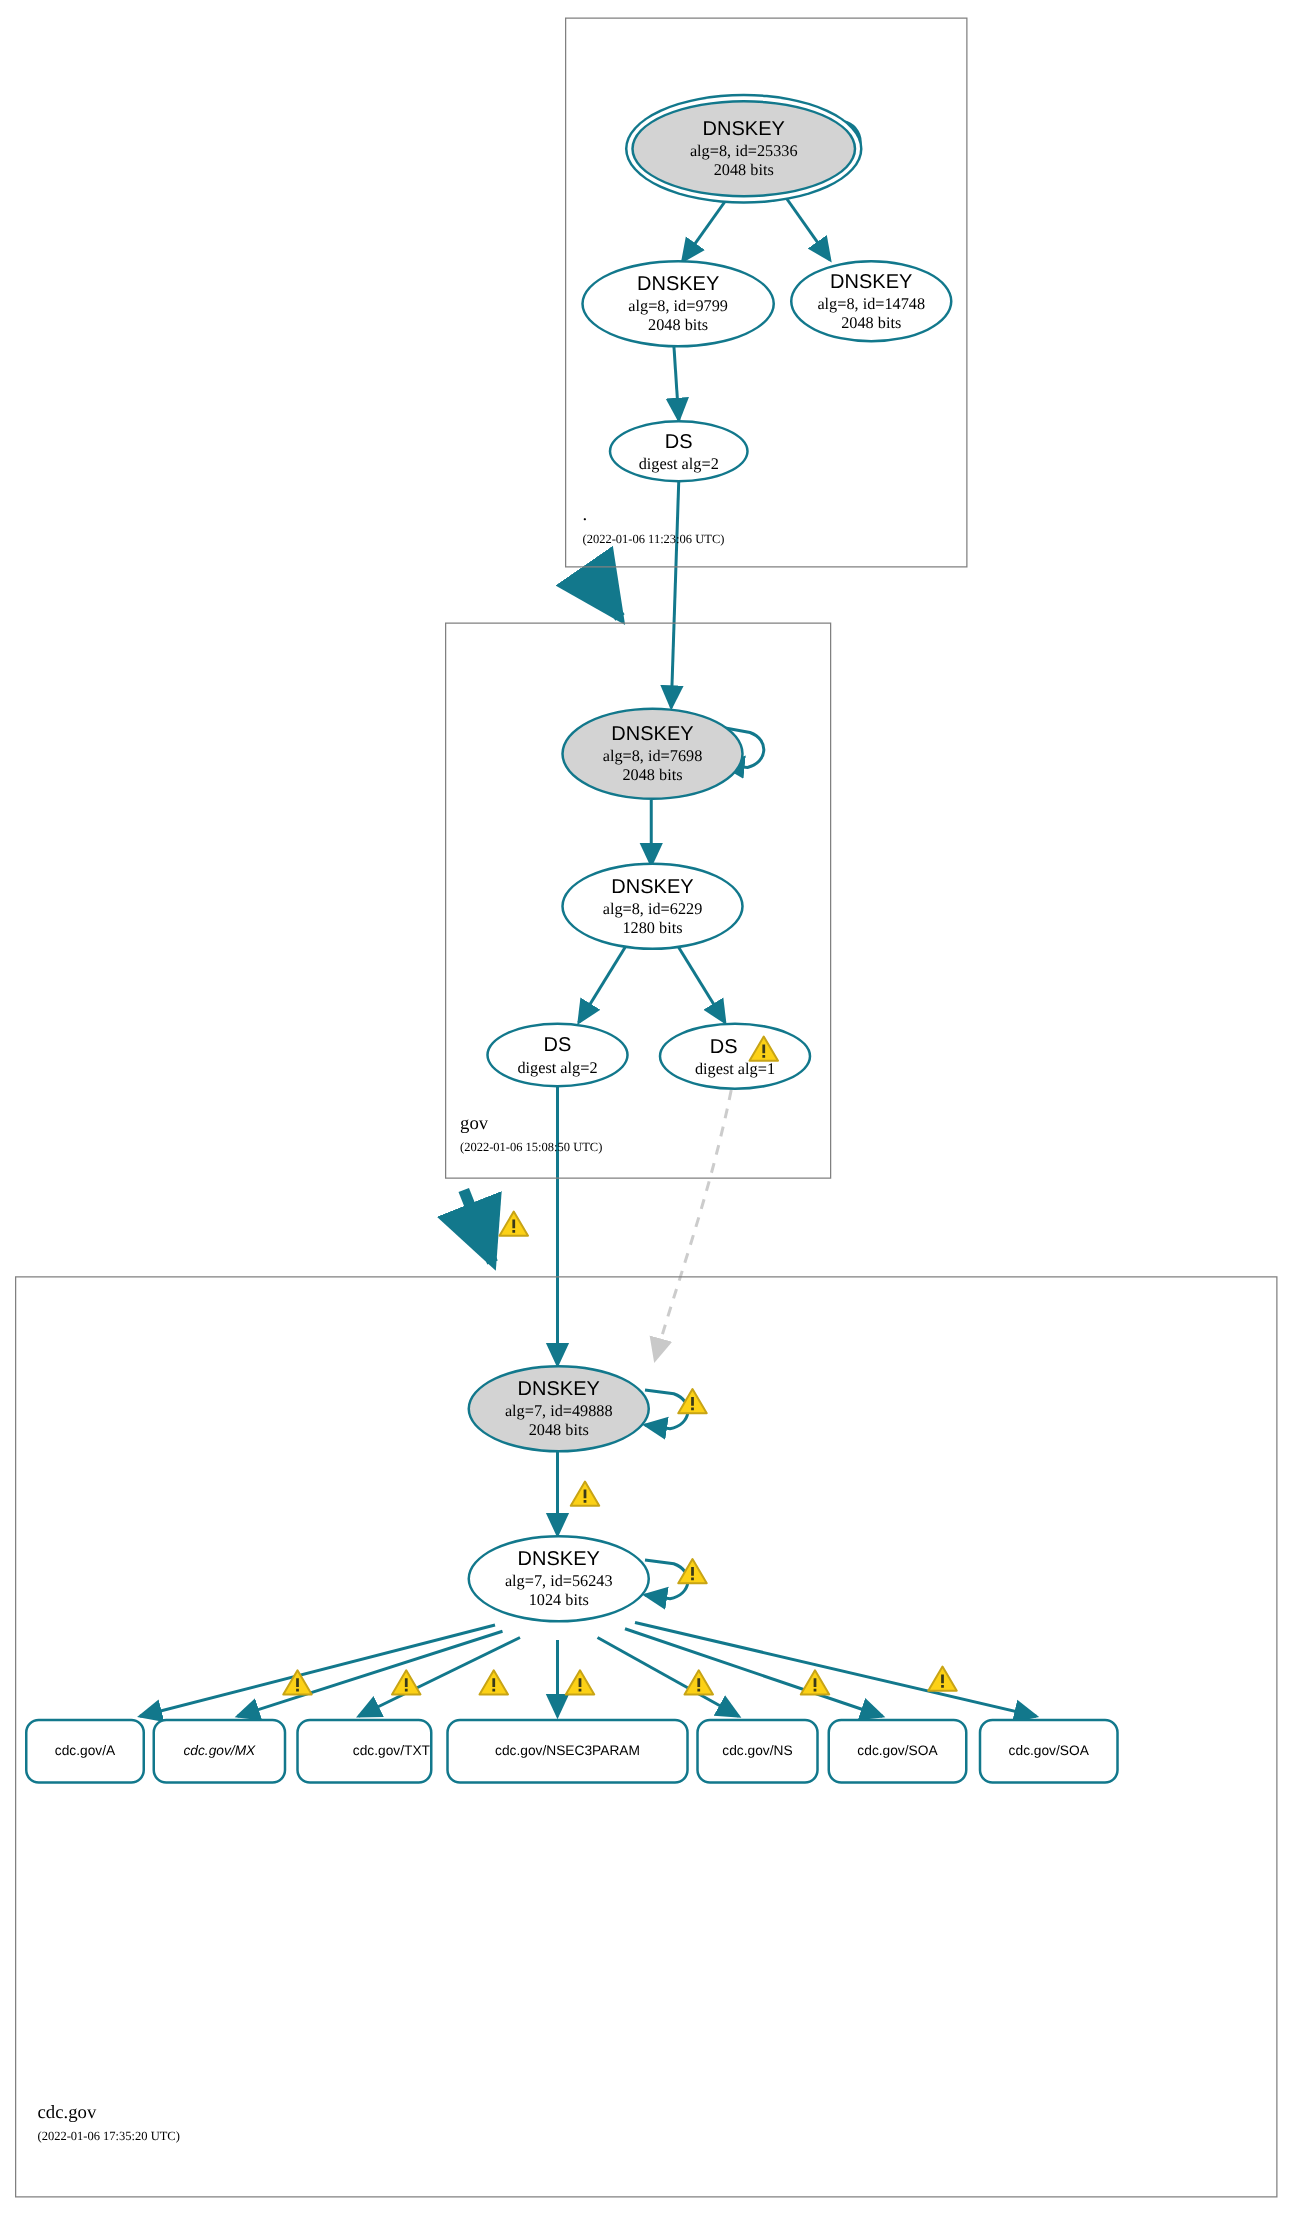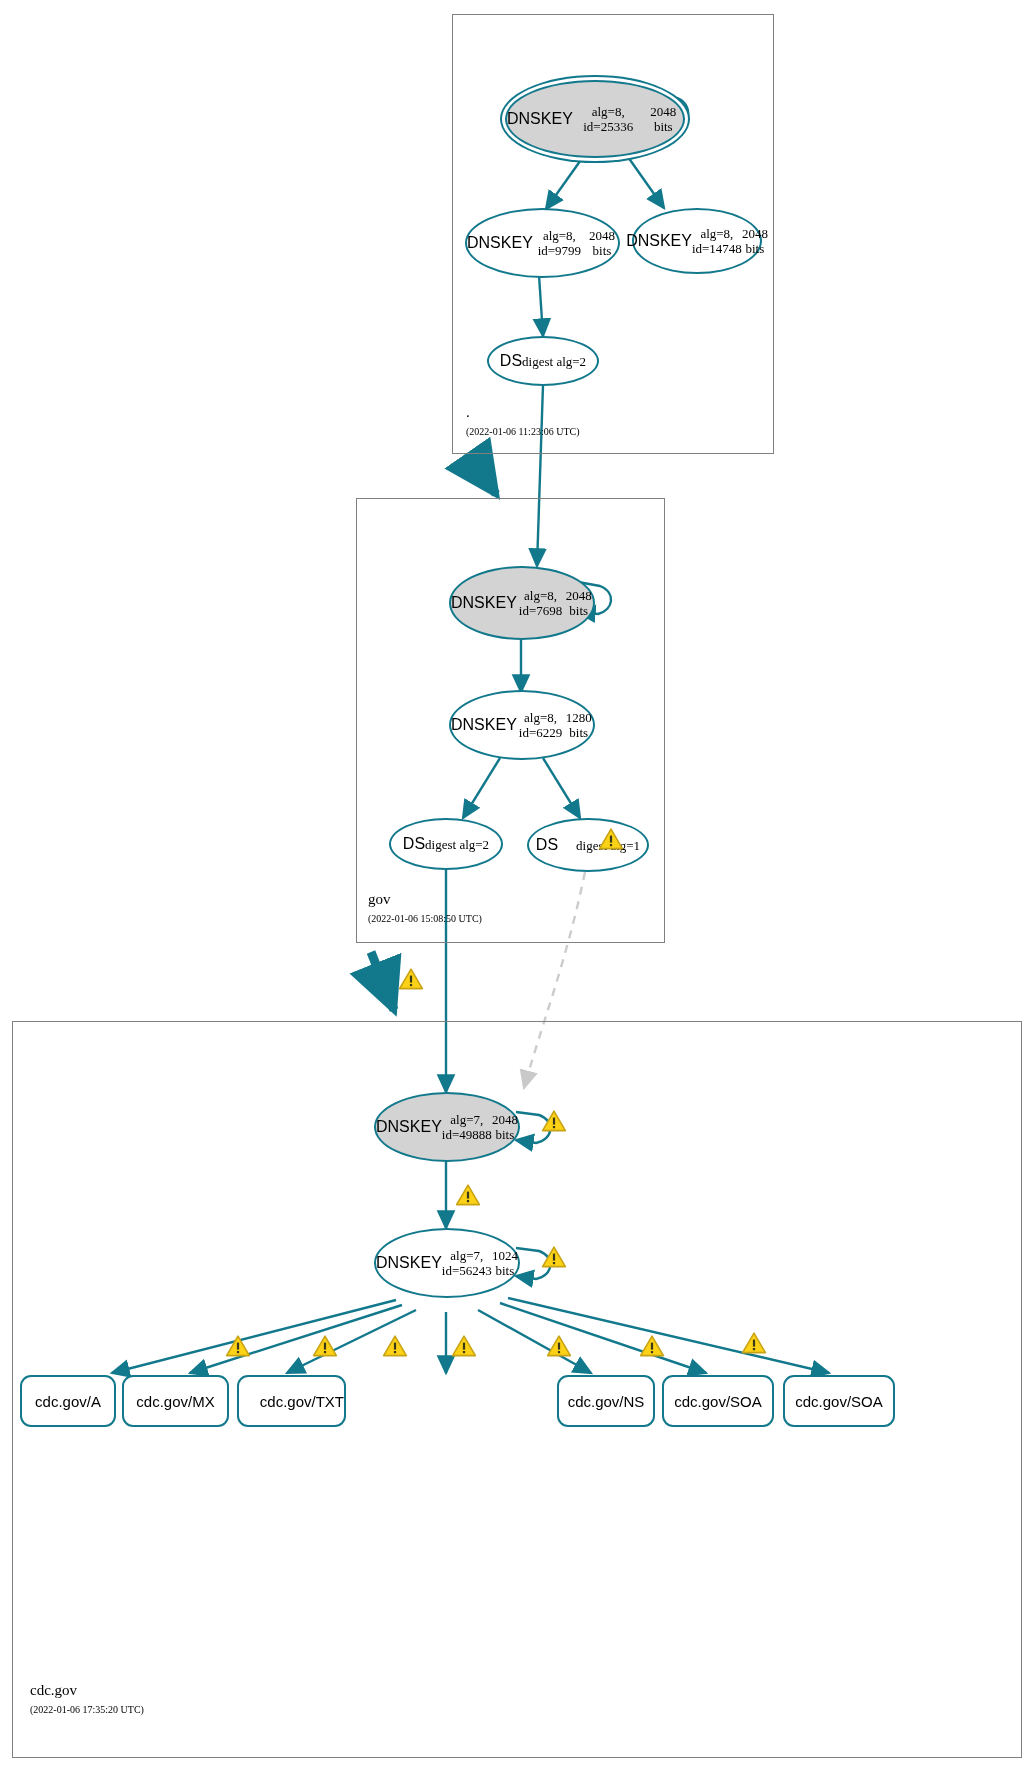--- a/index.html
+++ b/index.html
@@ -5,32 +5,32 @@
   html,body{margin:0;padding:0;background:#ffffff;}
   body{font-family:"Liberation Sans",sans-serif;}
   #stage{position:relative;width:1035px;height:1772px;overflow:hidden;background:#fff;}
   #wire{position:absolute;left:0;top:0;width:1035px;height:1772px;}
 
   .zonebox{position:absolute;border:1px solid #808080;background:transparent;box-sizing:border-box;}
   .zonelabel{position:absolute;font-family:"Liberation Serif",serif;color:#000;white-space:nowrap;}
   .zonelabel .zname{display:block;font-size:15px;line-height:19px;}
   .zonelabel .ztime{display:block;font-size:10px;line-height:19px;}
 
-  .node{position:absolute;box-sizing:border-box;display:flex;flex-direction:row;
+  .node{position:absolute;box-sizing:border-box;display:flex;flex-direction:column;
         align-items:center;justify-content:center;text-align:center;color:#000;}
 
   .ell{border:2px solid #12788c;border-radius:50%;background:#ffffff;}
   .ell.shaded{background:#d3d3d3;}
   .ell.anchor{box-shadow:0 0 0 3px #ffffff, 0 0 0 5px #12788c;}
 
   .t1{font-family:"Liberation Sans",sans-serif;font-size:16px;line-height:18px;}
   .t2{font-family:"Liberation Serif",serif;font-size:13px;line-height:15px;}
 
   .rrset{border:2px solid #12788c;border-radius:11px;background:#fff;
-         font-family:"Liberation Sans",sans-serif;font-size:15px;line-height:17px;
+         font-family:"Liberation Sans",sans-serif;font-size:11px;line-height:17px;
          display:flex;align-items:center;justify-content:center;}
 
   .warn{position:absolute;width:26px;height:24px;}
   .warn svg{display:block;width:26px;height:24px;}
 </style>
 </head>
 <body>
 
 <div id="stage">
 
@@ -252,26 +252,29 @@
     <svg viewBox="0 0 26 24">
         <path d="M13 2.2 L24.4 21.6 L1.6 21.6 Z" fill="#fcd116" stroke="#c8a415" stroke-width="1.6" stroke-linejoin="round"></path>
         <rect x="11.9" y="8.6" width="2.2" height="7" fill="#3a3a1a"></rect>
         <rect x="11.9" y="17" width="2.2" height="2.2" fill="#3a3a1a"></rect>
       </svg>
   </div>
 
   <div class="rrset" style="position:absolute;left:20px;top:1375px;width:92px;height:48px;">
     <span>cdc.gov/A</span>
   </div>
-  <div class="rrset" style="position:absolute;left:122px;top:1375px;width:103px;height:48px;">
+  <div class="rrset" style="position:absolute;left:122px;top:1375px;width:103px;height:48px;font-style:italic;">
     <span>cdc.gov/MX</span>
   </div>
   <div class="rrset" style="position:absolute;left:237px;top:1375px;width:105px;height:48px;justify-content:flex-end;">
     <span>cdc.gov/TXT</span>
   </div>
+  <div class="rrset" style="position:absolute;left:357px;top:1375px;width:190px;height:48px;">
+    <span>cdc.gov/NSEC3PARAM</span>
+  </div>
   <div class="rrset" style="position:absolute;left:557px;top:1375px;width:94px;height:48px;">
     <span>cdc.gov/NS</span>
   </div>
   <div class="rrset" style="position:absolute;left:662px;top:1375px;width:108px;height:48px;">
     <span>cdc.gov/SOA</span>
   </div>
   <div class="rrset" style="position:absolute;left:783px;top:1375px;width:108px;height:48px;">
     <span>cdc.gov/SOA</span>
   </div>
 

